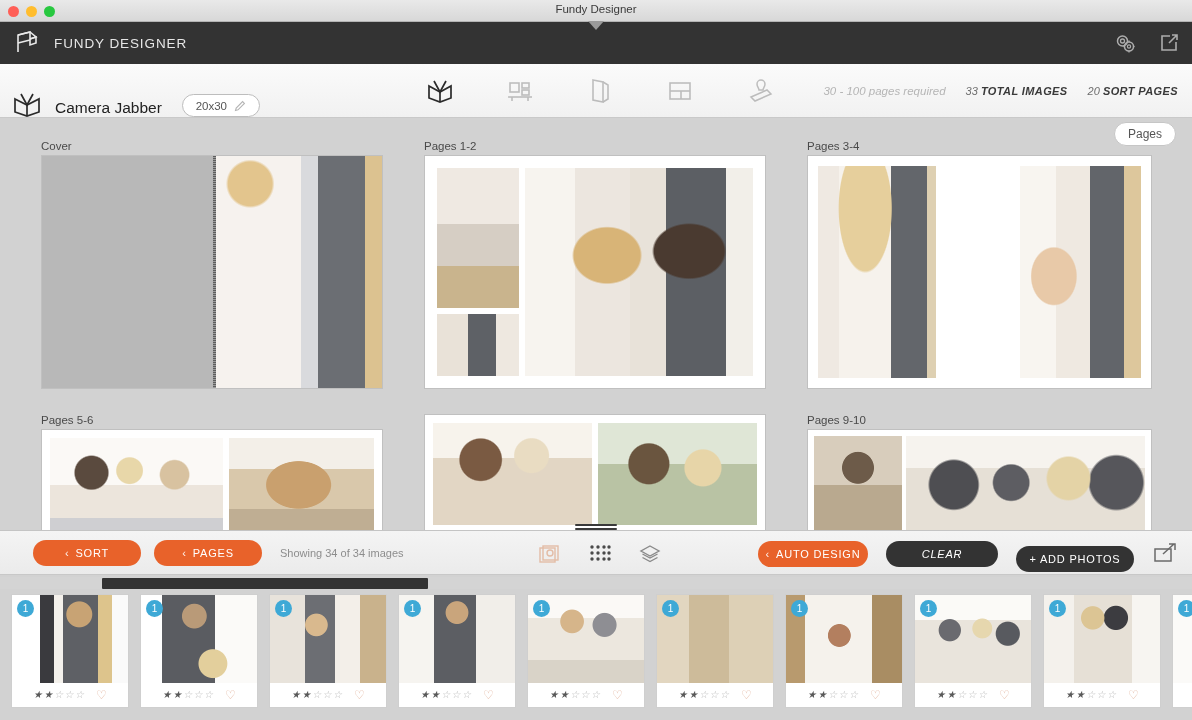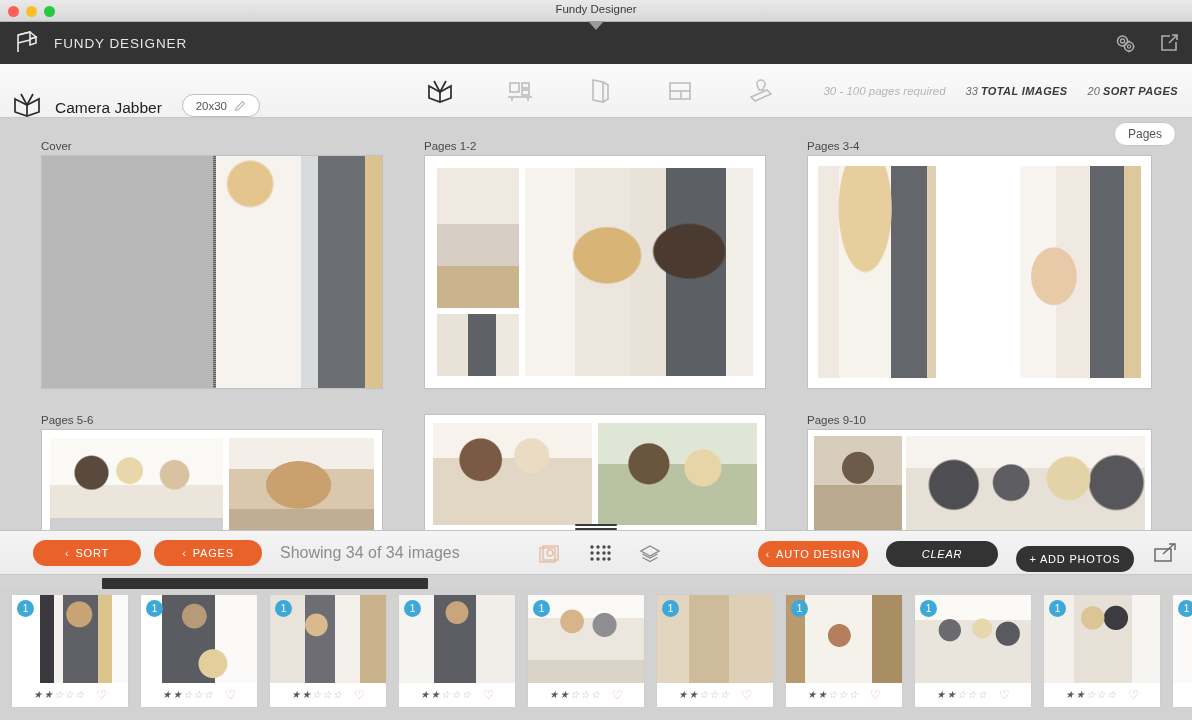--- a/index.html
+++ b/index.html
@@ -127,21 +127,21 @@
 
   .pill {
     height: 26px; border-radius: 13px; display: flex; align-items: center;
     justify-content: center; font-size: 11px; letter-spacing: .8px;
     color: #fff; cursor: pointer; user-select: none;
   }
   .pill.orange { background: #e8622a; }
   .pill.dark { background: #333333; }
   .chev { margin-right: 6px; font-size: 11px; opacity: .92; }
 
-  .showing { font-size: 16px; color: #8d8d8d; margin-left: 18px; }
+  .showing { font-size: 11px; color: #8d8d8d; margin-left: 18px; }
 
   .mid-icons {
     position: absolute; left: 538px; top: 0; height: 45px;
     display: flex; align-items: center; gap: 26px;
   }
   .mid-icons .mi { width: 24px; height: 24px; cursor: pointer; }
 
   .right-actions {
     position: absolute; right: 14px; top: 0; height: 45px;
     display: flex; align-items: center; gap: 18px;

